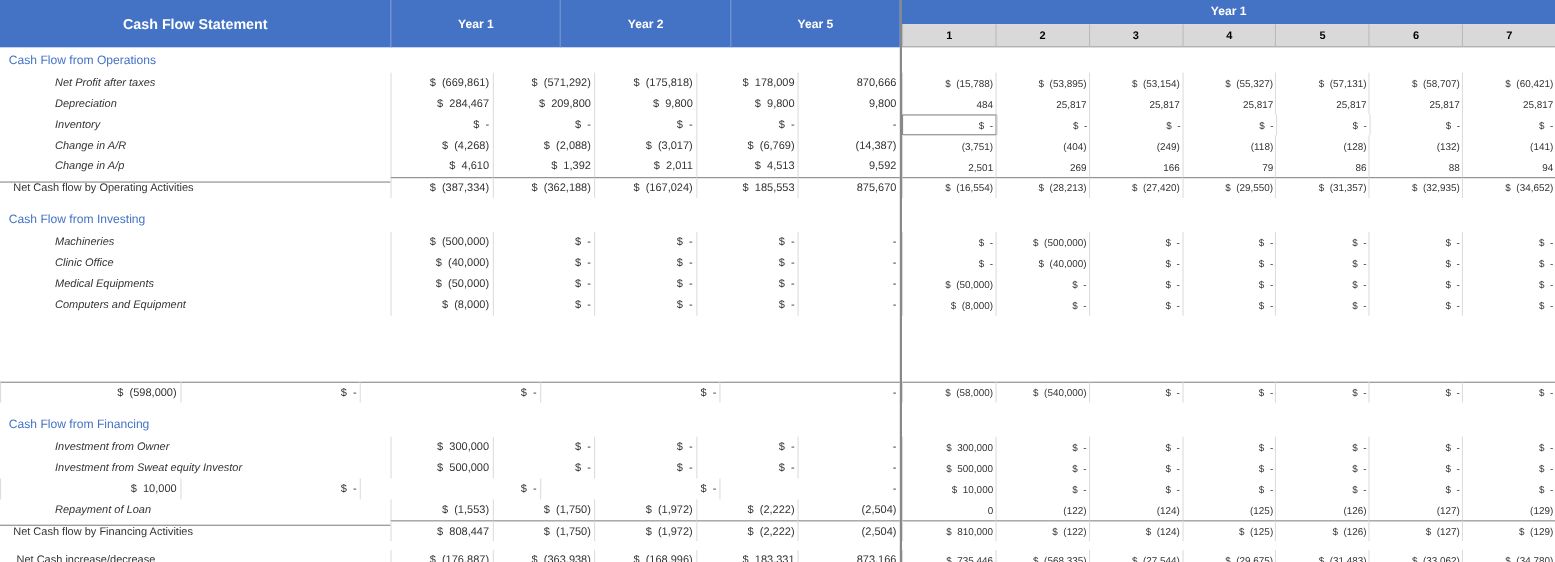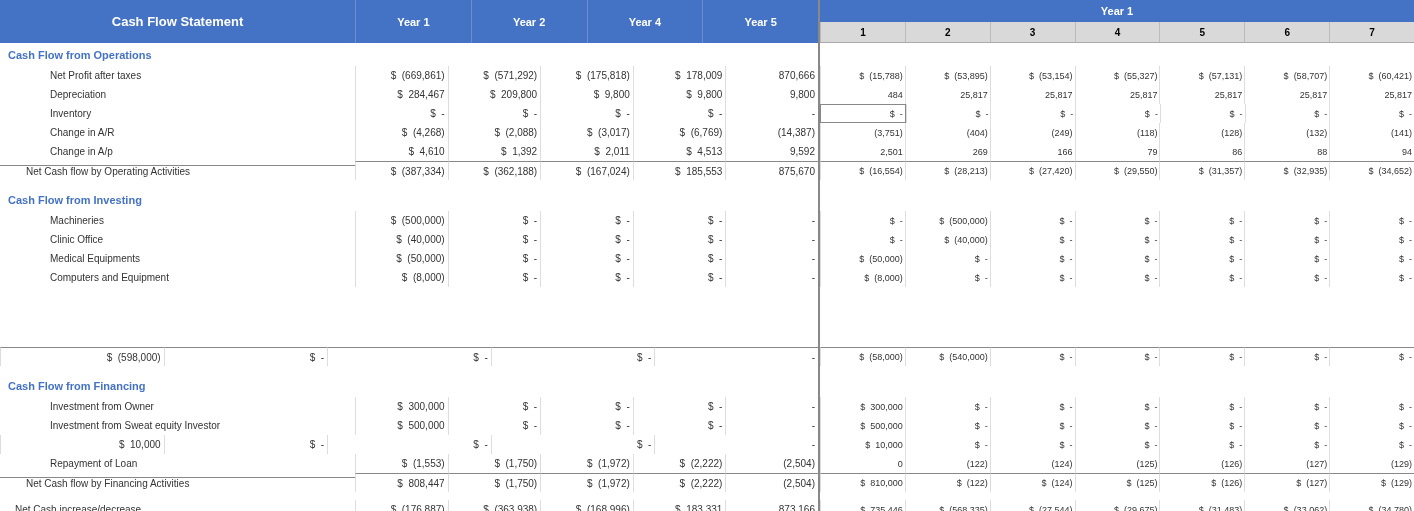--- a/index.html
+++ b/index.html
@@ -96,29 +96,30 @@
       width: 355px;
       flex-shrink: 0;
       font-size: 10px;
       padding-left: 4px;
       color: #333;
       display: flex;
       align-items: center;
     }
     .cl.sec {
       color: #4472c4;
-      font-weight: bold;
+      font-weight: normal;
       font-size: 11px;
       padding-left: 8px;
     }
     .cl.indent {
       padding-left: 50px;
+      font-style: italic;
     }
     .cl.sub {
-      padding-left: 26px;
+      padding-left: 12px;
       border-top: 1px solid #888;
     }
 
     .cv { 
       flex: 1;
       display: flex;
       align-items: center;
       justify-content: flex-end;
       font-size: 10px;
       color: #333;
@@ -147,21 +148,20 @@
 <body>
 
 <div class="sheet">
 
   <div class="sheet-left">
 
     <div class="hdr">
       <div class="hdr-title">Cash Flow Statement</div>
       <div class="hdr-yr">Year 1</div>
       <div class="hdr-yr">Year 2</div>
-      <div class="hdr-yr">Year 4</div>
       <div class="hdr-yr">Year 5</div>
     </div>
 
     <div class="crow section">
       <div class="cl sec">Cash Flow from Operations</div>
     </div>
 
     <div class="crow">
       <div class="cl indent">Net Profit after taxes</div>
       <div class="cv">$ &nbsp;<span>(669,861)</span></div>

